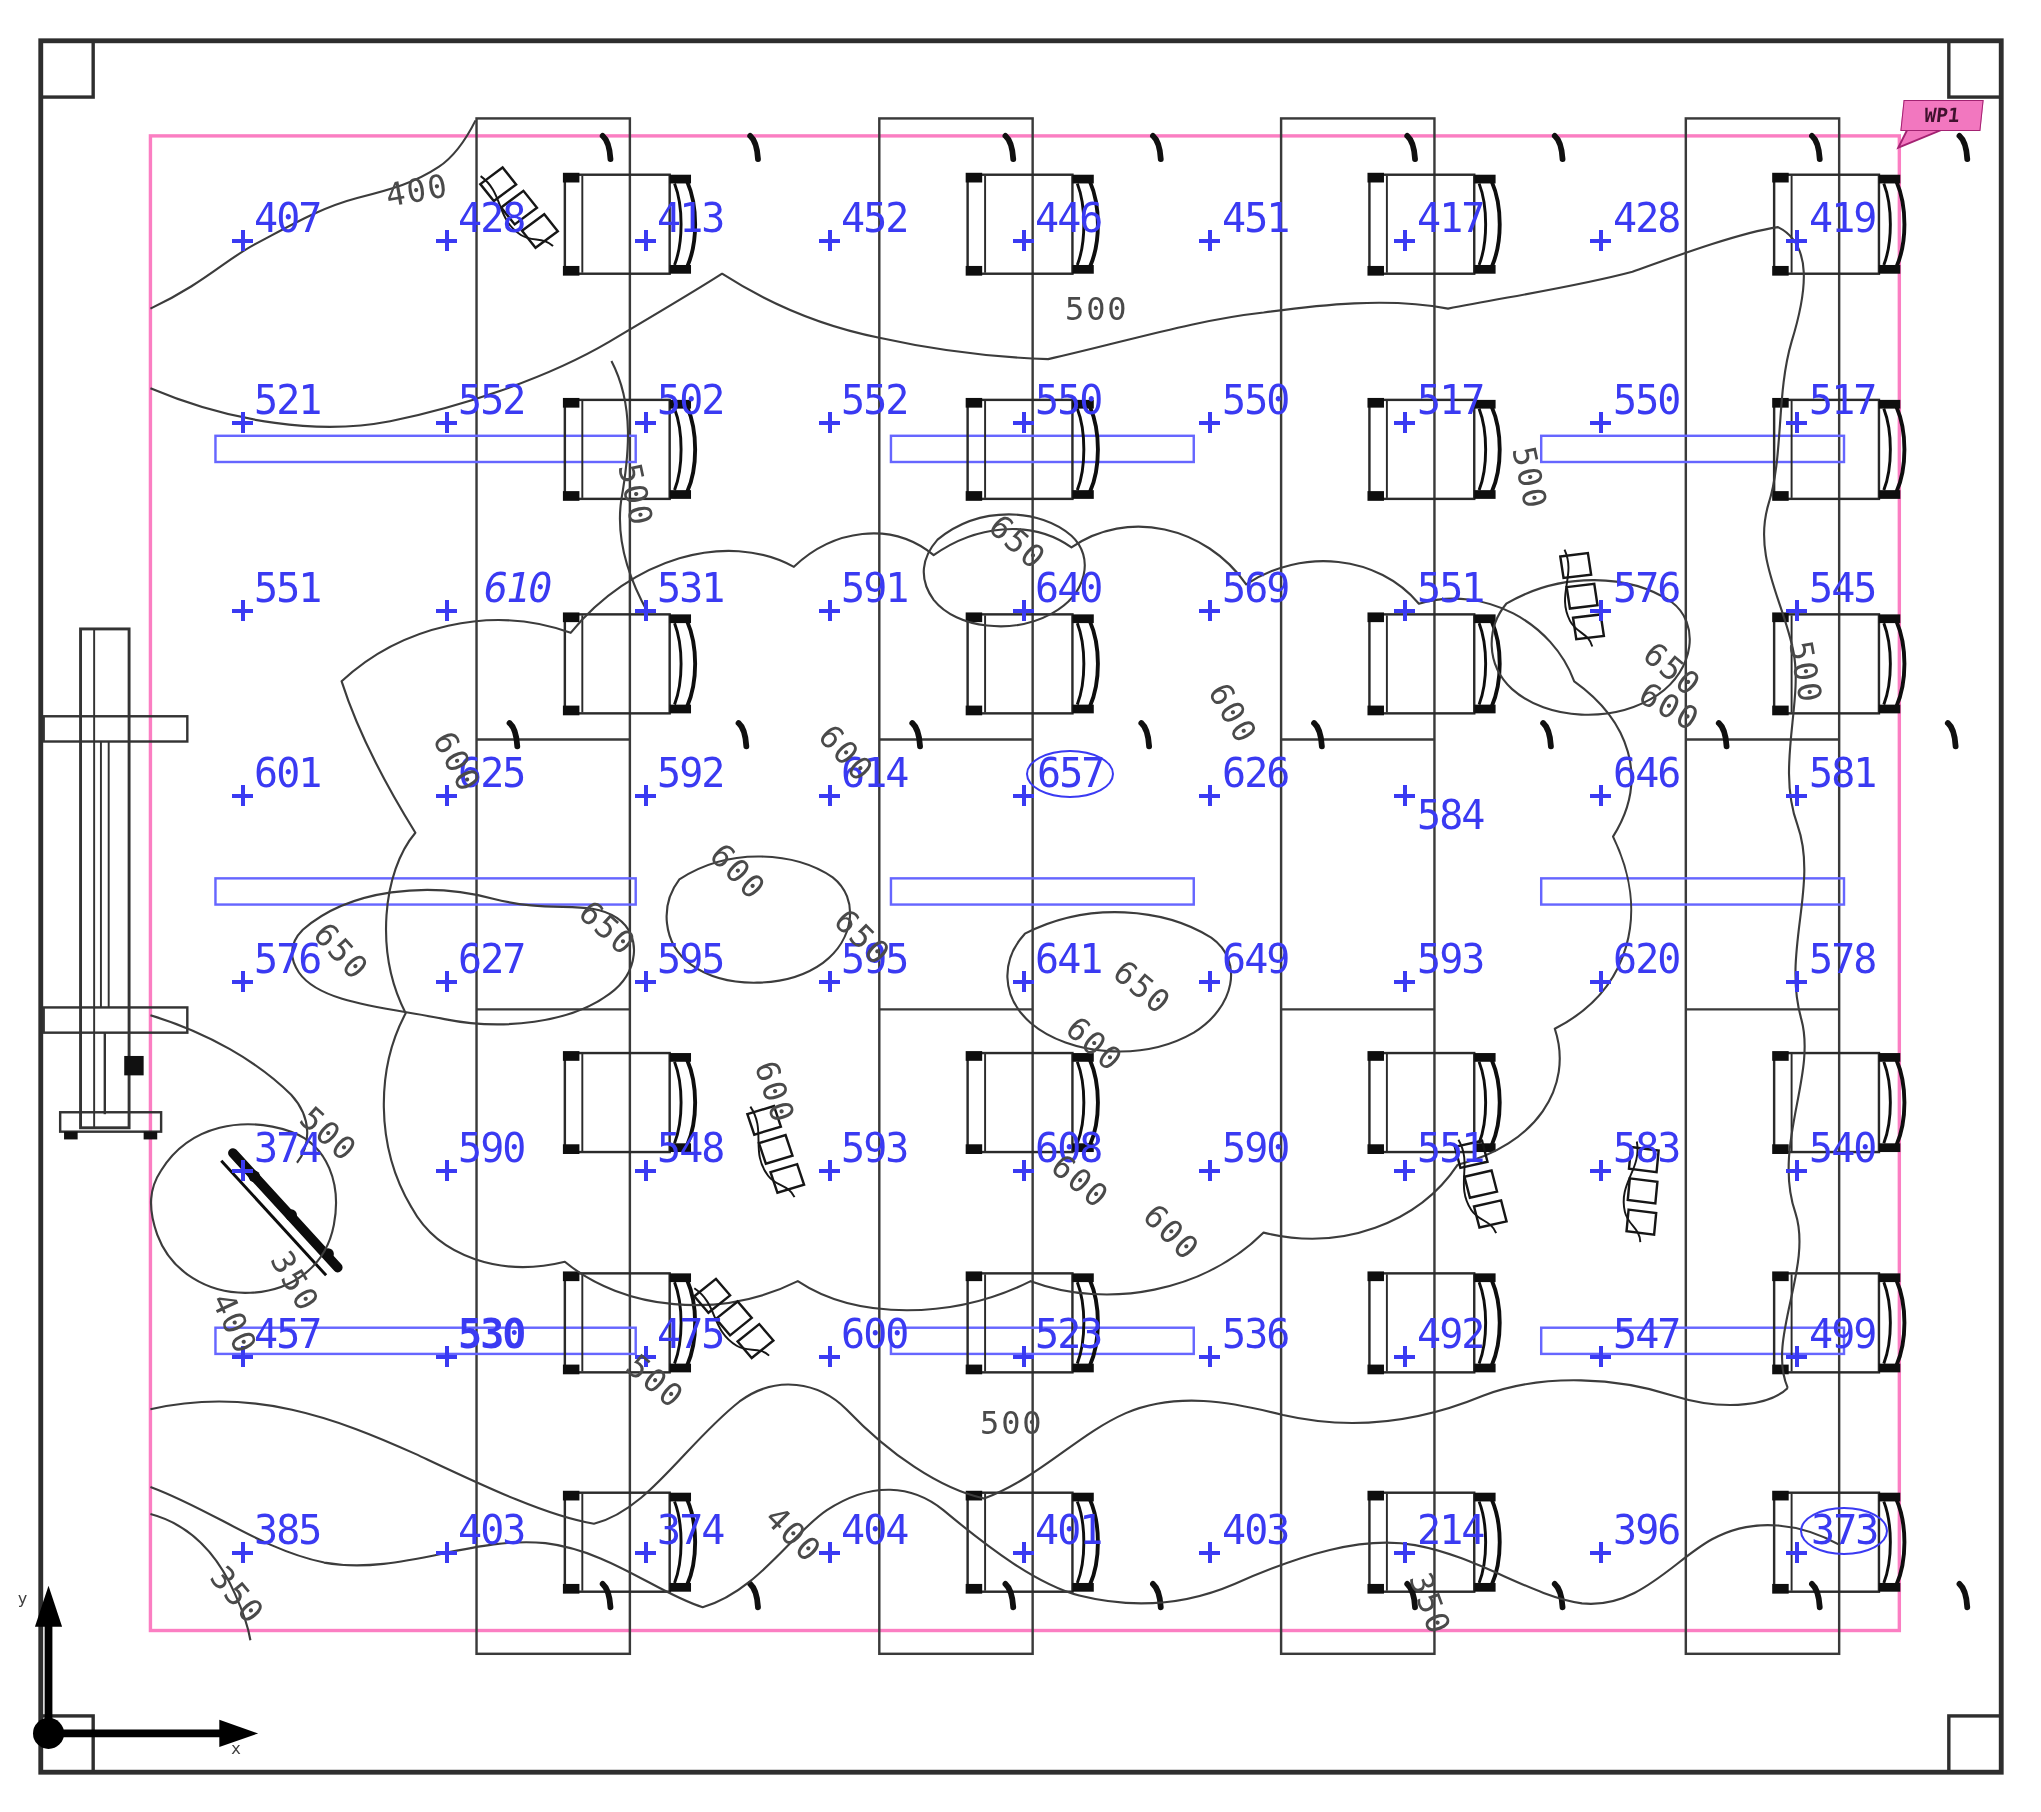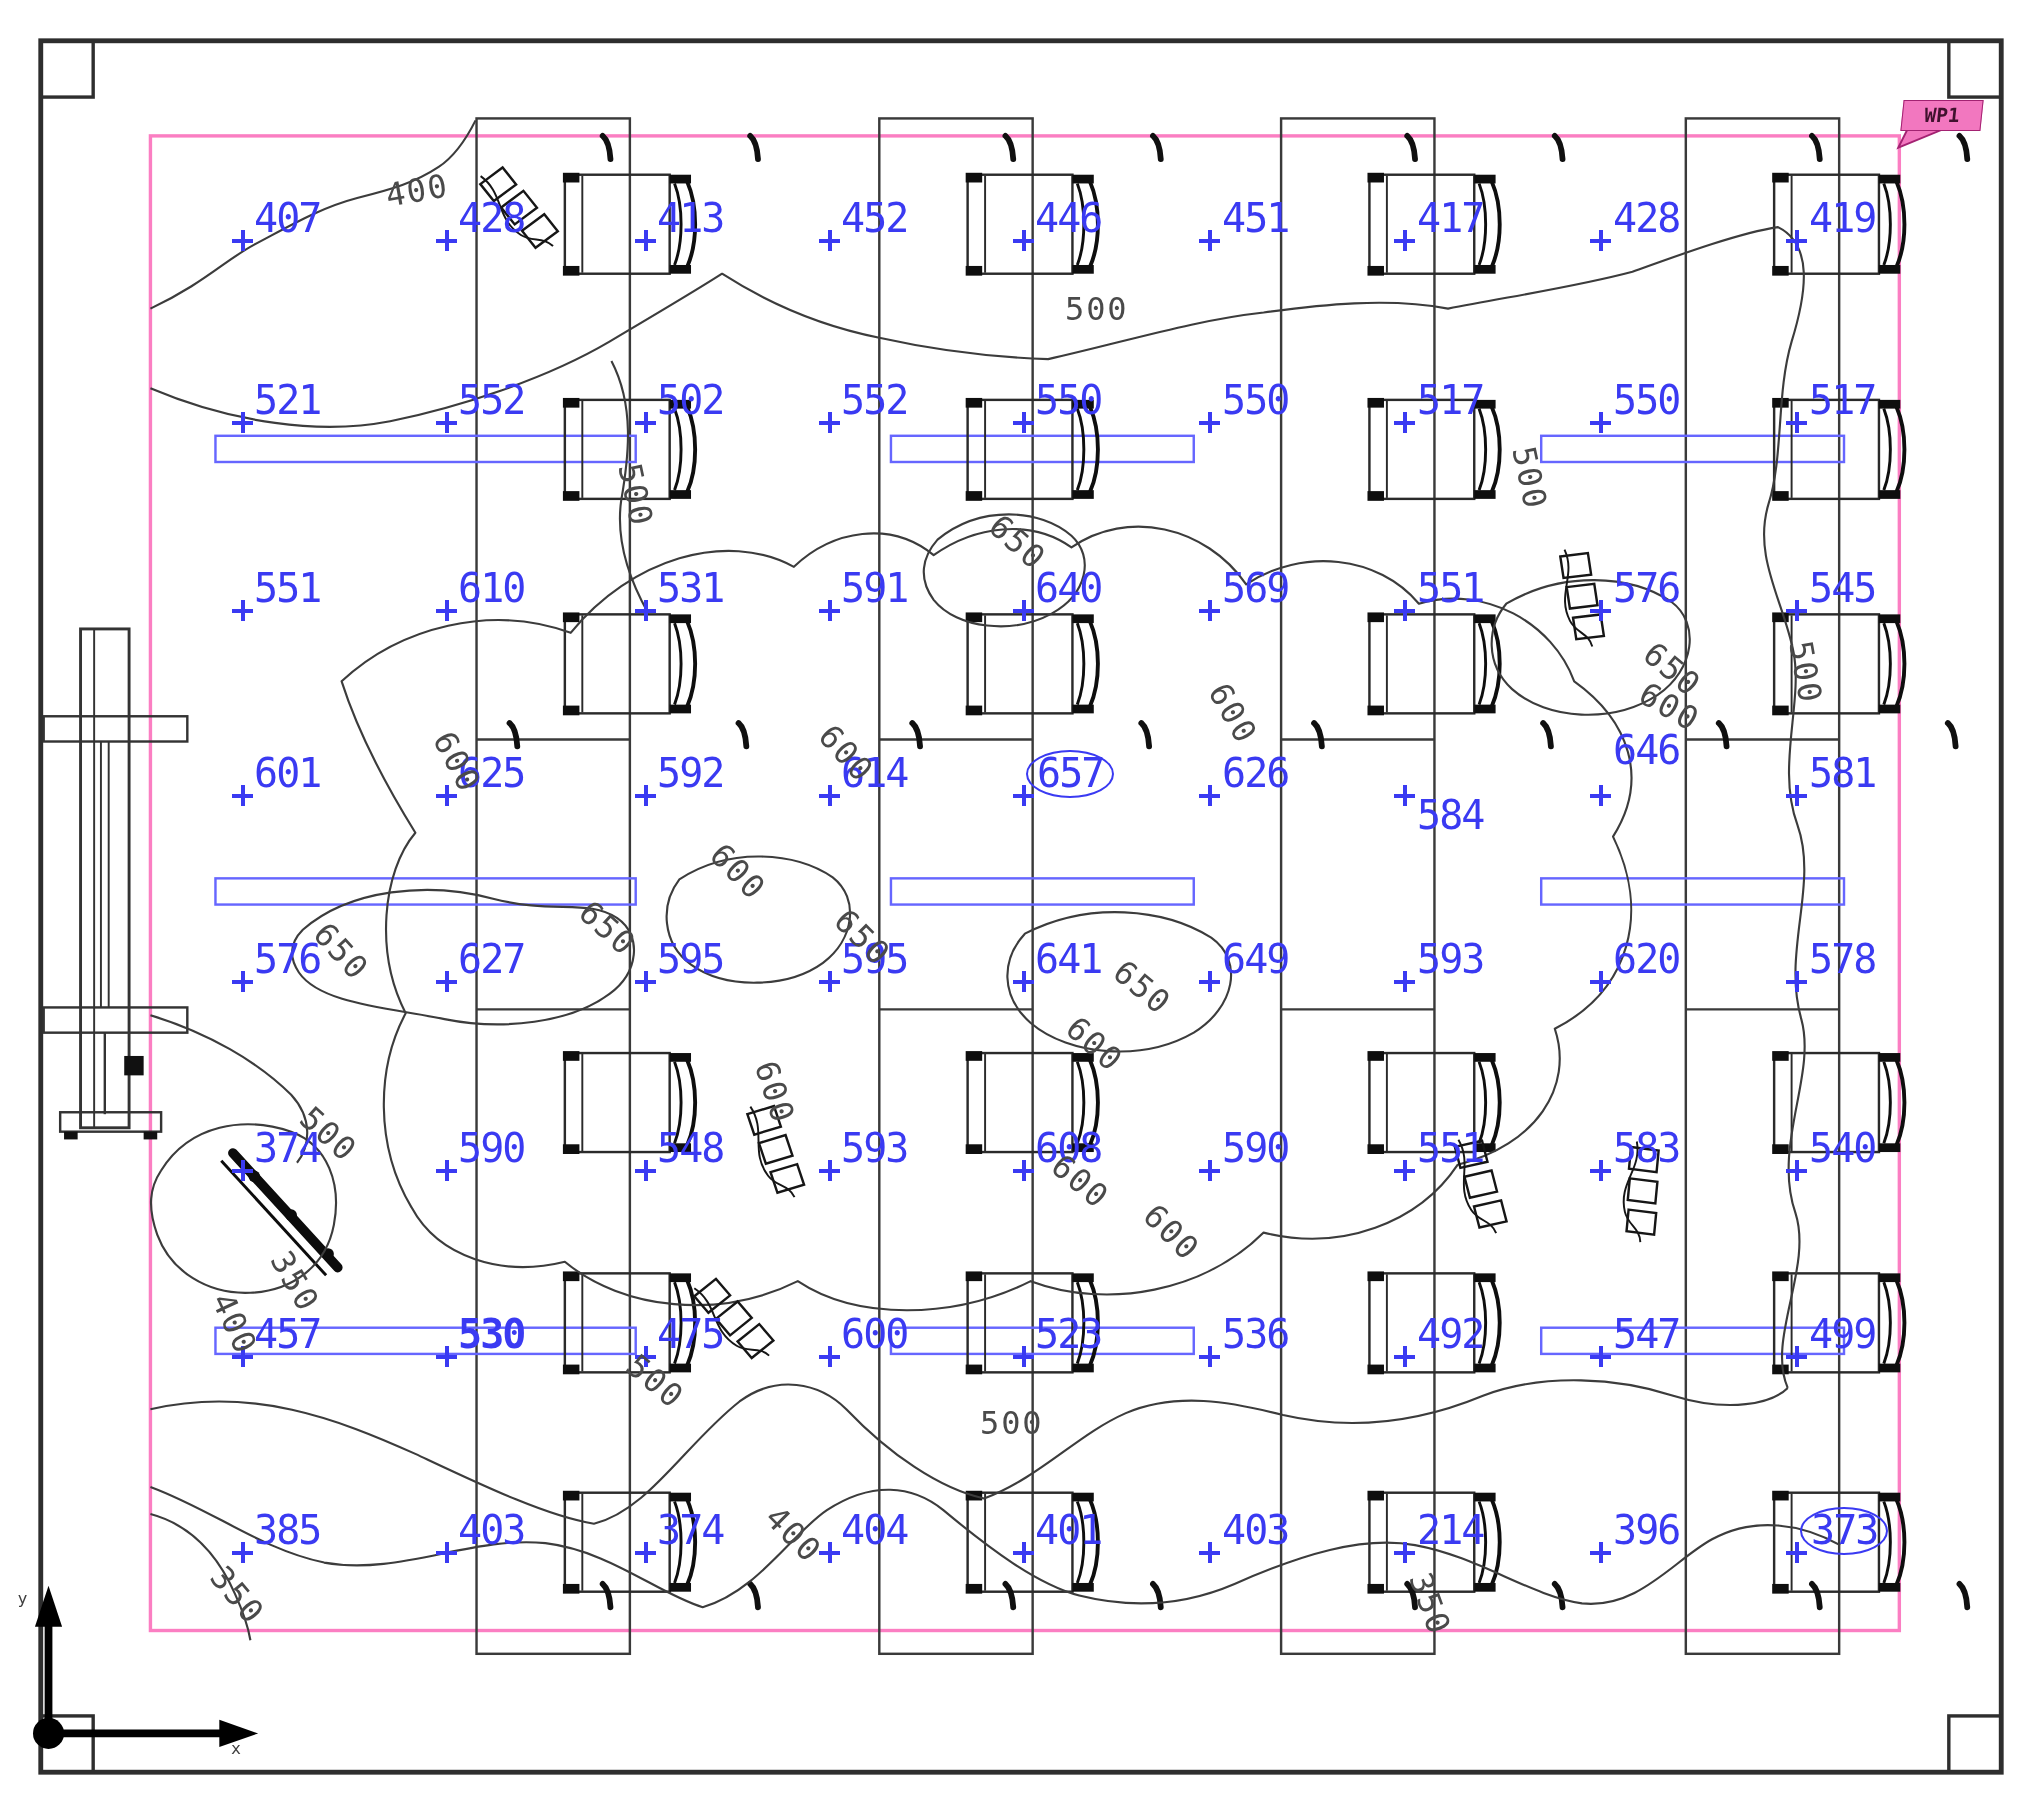--- a/index.html
+++ b/index.html
@@ -236,21 +236,21 @@
       <div class="val" style="left: 1222px; top: 380px;"><span class="num">550</span></div>
       <span class="plus" style="left: 1394px; top: 412px;"></span>
       <div class="val" style="left: 1417px; top: 380px;"><span class="num">517</span></div>
       <span class="plus" style="left: 1590px; top: 412px;"></span>
       <div class="val" style="left: 1613px; top: 380px;"><span class="num">550</span></div>
       <span class="plus" style="left: 1786px; top: 412px;"></span>
       <div class="val" style="left: 1809px; top: 380px;"><span class="num">517</span></div>
       <span class="plus" style="left: 232px; top: 600px;"></span>
       <div class="val" style="left: 254px; top: 568px;"><span class="num">551</span></div>
       <span class="plus" style="left: 436px; top: 600px;"></span>
-      <div class="val" style="left: 458px; top: 568px;"><span class="num">610</span></div>
+      <div class="val" style="left: 484px; top: 568px; font-style: italic;"><span class="num">610</span></div>
       <span class="plus" style="left: 635px; top: 600px;"></span>
       <div class="val" style="left: 657px; top: 568px;"><span class="num">531</span></div>
       <span class="plus" style="left: 819px; top: 600px;"></span>
       <div class="val" style="left: 841px; top: 568px;"><span class="num">591</span></div>
       <span class="plus" style="left: 1013px; top: 600px;"></span>
       <div class="val" style="left: 1035px; top: 568px;"><span class="num">640</span></div>
       <span class="plus" style="left: 1199px; top: 600px;"></span>
       <div class="val" style="left: 1222px; top: 568px;"><span class="num">569</span></div>
       <span class="plus" style="left: 1394px; top: 600px;"></span>
       <div class="val" style="left: 1417px; top: 568px;"><span class="num">551</span></div>
@@ -266,21 +266,21 @@
       <div class="val" style="left: 657px; top: 753px;"><span class="num">592</span></div>
       <span class="plus" style="left: 819px; top: 785px;"></span>
       <div class="val" style="left: 841px; top: 753px;"><span class="num">614</span></div>
       <span class="plus" style="left: 1013px; top: 785px;"></span>
       <div class="val circled" style="left: 1035px; top: 753px;"><span class="num">657</span></div>
       <span class="plus" style="left: 1199px; top: 785px;"></span>
       <div class="val" style="left: 1222px; top: 753px;"><span class="num">626</span></div>
       <span class="plus" style="left: 1394px; top: 785px;"></span>
       <div class="val" style="left: 1417px; top: 795px;"><span class="num">584</span></div>
       <span class="plus" style="left: 1590px; top: 785px;"></span>
-      <div class="val" style="left: 1613px; top: 730px;"><span class="num">646</span></div>
+      <div class="val" style="left: 1613px; top: 753px;"><span class="num">646</span></div>
       <span class="plus" style="left: 1786px; top: 785px;"></span>
       <div class="val" style="left: 1809px; top: 753px;"><span class="num">581</span></div>
       <span class="plus" style="left: 232px; top: 971px;"></span>
       <div class="val" style="left: 254px; top: 939px;"><span class="num">576</span></div>
       <span class="plus" style="left: 436px; top: 971px;"></span>
       <div class="val" style="left: 458px; top: 939px; text-align: right;"><span class="num">627</span></div>
       <span class="plus" style="left: 635px; top: 971px;"></span>
       <div class="val" style="left: 657px; top: 939px;"><span class="num">595</span></div>
       <span class="plus" style="left: 819px; top: 971px;"></span>
       <div class="val" style="left: 841px; top: 939px;"><span class="num">595</span></div>

